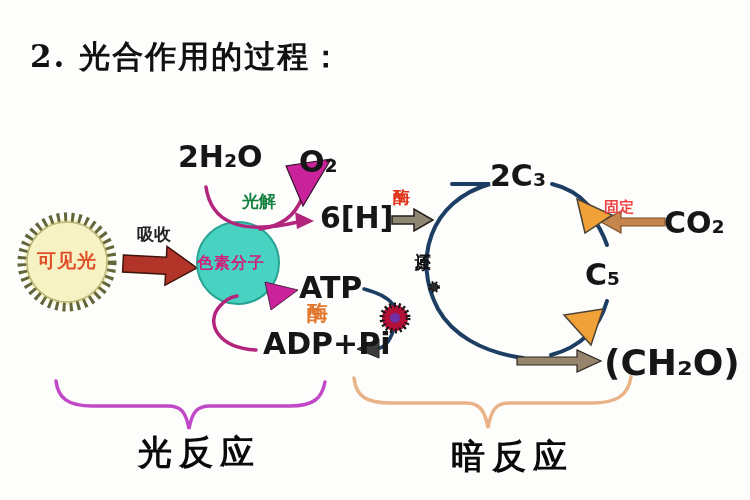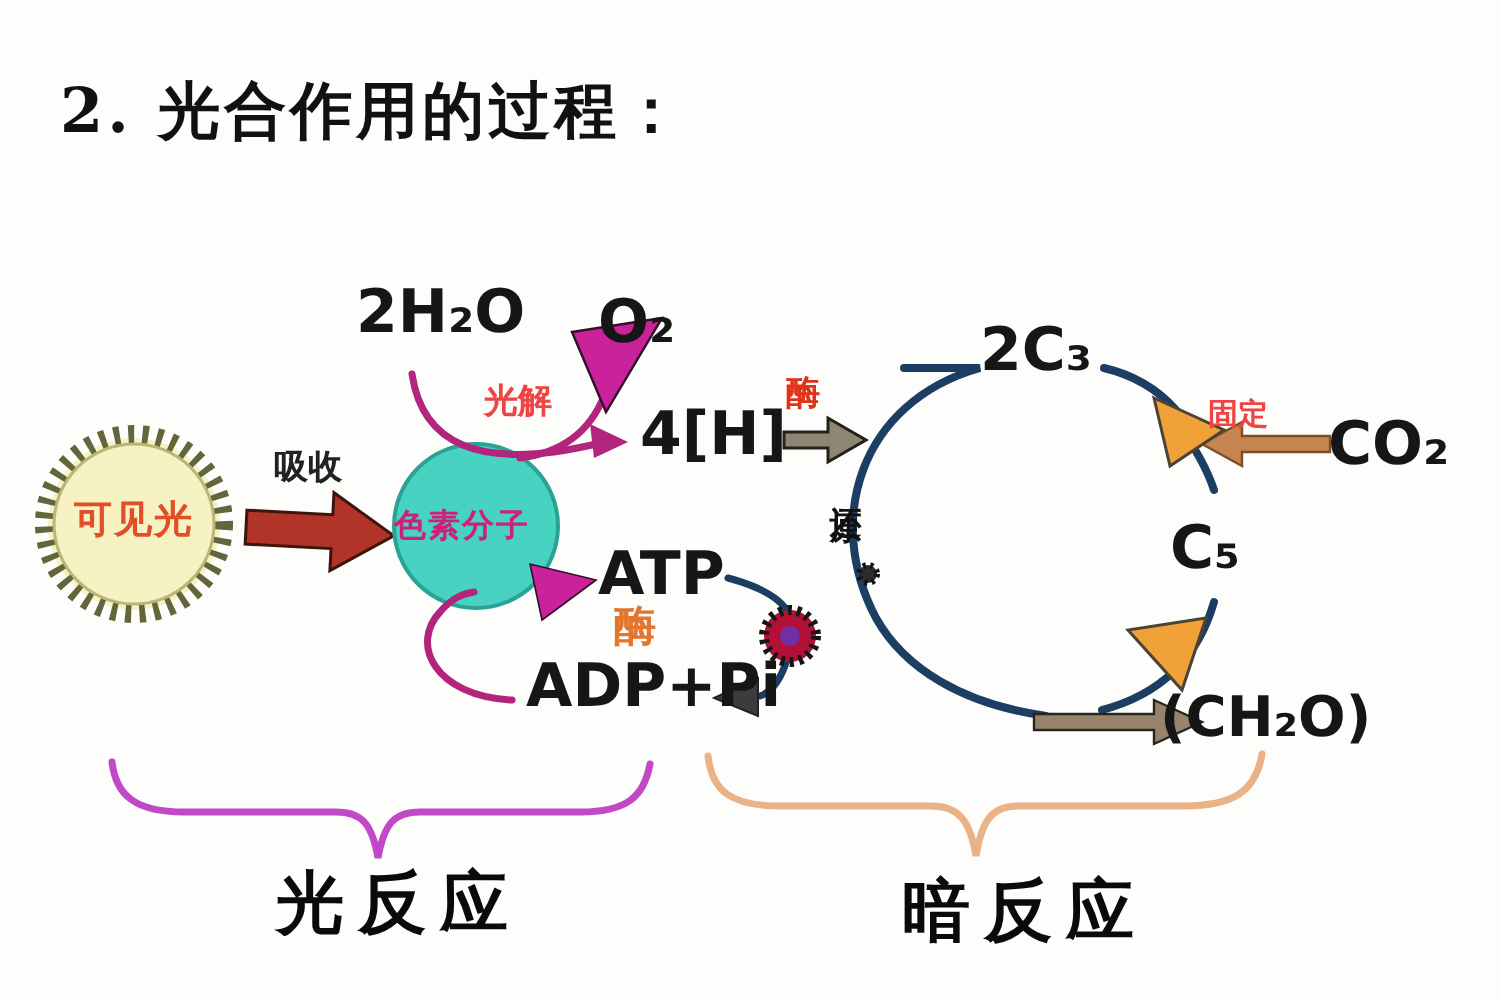--- a/index.html
+++ b/index.html
@@ -14,22 +14,22 @@
          letter-spacing:2px;font-family:"DejaVu Serif","Liberation Serif",serif;}
   .formula{font-size:30px;font-weight:700;color:#161616;}
   .l-water{left:178px;top:141px;}
   .l-oxygen{left:299px;top:146px;}
   .l-hydrogen{left:320px;top:202px;}
   .l-atp{left:299px;top:272px;}
   .l-adp{left:263px;top:328px;}
   .l-c3{left:490px;top:160px;}
   .l-c5{left:585px;top:259px;}
   .l-co2{left:664px;top:207px;}
-  .l-product{left:580px;top:344px;font-size:28px;}
-  .l-photolysis{left:242px;top:193px;font-size:17px;font-weight:700;color:#ef4444;}
+  .l-product{left:604px;top:344px;font-size:36px;}
+  .l-photolysis{left:242px;top:193px;font-size:17px;font-weight:700;color:#15803d;}
   .l-absorb{left:137px;top:226px;font-size:17px;font-weight:700;color:#222;}
   .l-visible{left:33px;top:251px;width:68px;text-align:center;
              font-size:19px;font-weight:700;color:#e04f28;letter-spacing:1px;}
   .l-pigment{left:197px;top:255px;width:82px;
              font-size:16px;font-weight:700;color:#cf1f7c;letter-spacing:1px;}
   .l-enzyme-orange{left:307px;top:302px;font-size:21px;font-weight:700;color:#e2762d;}
   .l-enzyme-red{left:393px;top:189px;font-size:17px;font-weight:700;color:#e03318;}
   .l-multienzyme{left:470px;top:241px;font-size:29px;font-weight:700;color:#d42a20;letter-spacing:3px;}
   .l-reduction{left:414px;top:240px;font-size:16px;font-weight:700;color:#111;
                writing-mode:vertical-rl;letter-spacing:4px;}
@@ -95,21 +95,21 @@
 
     <path d="M 354 378 C 356 396 366 403 390 403 L 466 403 C 479 403 485 410 488 428
              C 491 410 496 403 509 403 L 592 403 C 616 403 628 396 631 377" fill="none" stroke="#e9b287" stroke-width="3.5" stroke-linecap="round"></path>
   </svg>
 
   <div class="lbl title">2. 光合作用的过程：</div>
 
   <div class="lbl formula l-water">2H₂O</div>
   <div class="lbl formula l-oxygen">O₂</div>
   <div class="lbl l-photolysis">光解</div>
-  <div class="lbl formula l-hydrogen">4[H]</div>
+  <div class="lbl formula l-hydrogen">6[H]</div>
   <div class="lbl l-absorb">吸收</div>
   <div class="lbl l-visible">可见光</div>
   <div class="lbl l-pigment">色素分子</div>
   <div class="lbl formula l-atp">ATP</div>
   <div class="lbl formula l-adp">ADP+Pi</div>
   <div class="lbl l-enzyme-orange">酶</div>
 
   <div class="lbl formula l-c3">2C₃</div>
   <div class="lbl formula l-c5">C₅</div>
   <div class="lbl formula l-co2">CO₂</div>

